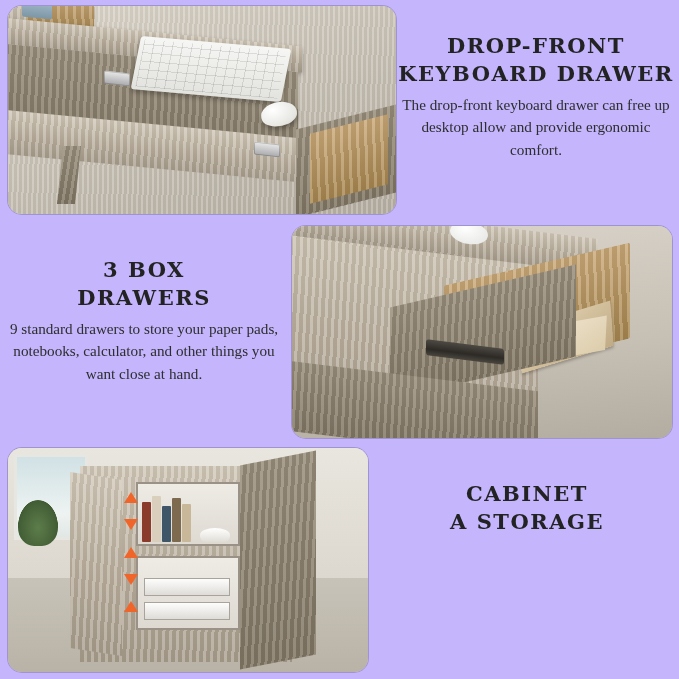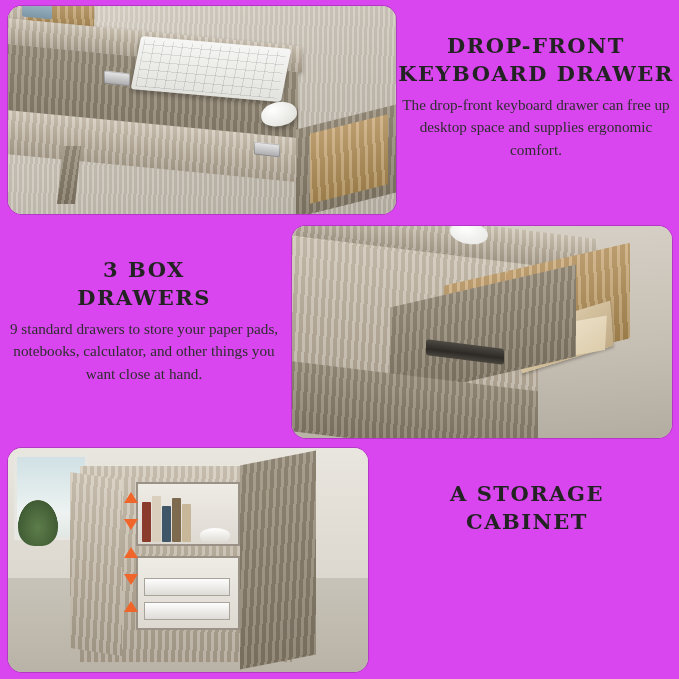--- a/index.html
+++ b/index.html
@@ -10,21 +10,21 @@
     width: 679px;
     height: 679px;
     background: #ffffff;
     font-family: "Liberation Serif", serif;
     overflow: hidden;
   }
   .page {
     position: relative;
     width: 679px;
     height: 679px;
-    background: #d946ef;
+    background: #c4b5fd;
   }
 
   
   .panel {
     position: absolute;
     border-radius: 14px;
     overflow: hidden;
     box-shadow: 0 0 0 1px rgba(0,0,0,0.18);
     background: #cfc8bd;
   }
@@ -296,21 +296,21 @@
     <div class="wood-inner" id="kb-right-inner"></div>
 
     <div class="wood-dark leg"></div>
   </div>
 
   <div class="textblock" id="text-keyboard">
     <div class="tb-title">
       <div>DROP-FRONT</div>
       <div>KEYBOARD DRAWER</div>
     </div>
-    <div class="tb-body">The drop-front keyboard drawer can free up desktop space and supplies ergonomic comfort.</div>
+    <div class="tb-body">The drop-front keyboard drawer can free up desktop allow and provide ergonomic comfort.</div>
   </div>
 
   <div class="textblock" id="text-drawers">
     <div class="tb-title">
       <div>3 BOX</div>
       <div>DRAWERS</div>
     </div>
     <div class="tb-body">9 standard drawers to store your paper pads, notebooks, calculator, and other things you want close at hand.</div>
   </div>
 
@@ -360,18 +360,18 @@
       <div class="arrow-up"></div>
       <div class="arrow-dn"></div>
       <div class="arrow-up"></div>
       <div class="arrow-dn"></div>
       <div class="arrow-up"></div>
     </div>
   </div>
 
   <div class="textblock" id="text-cabinet">
     <div class="tb-title">
+      <div>CABINET</div>
       <div>A STORAGE</div>
-      <div>CABINET</div>
     </div>
   </div>
 
 </div>
 
 </body></html>

